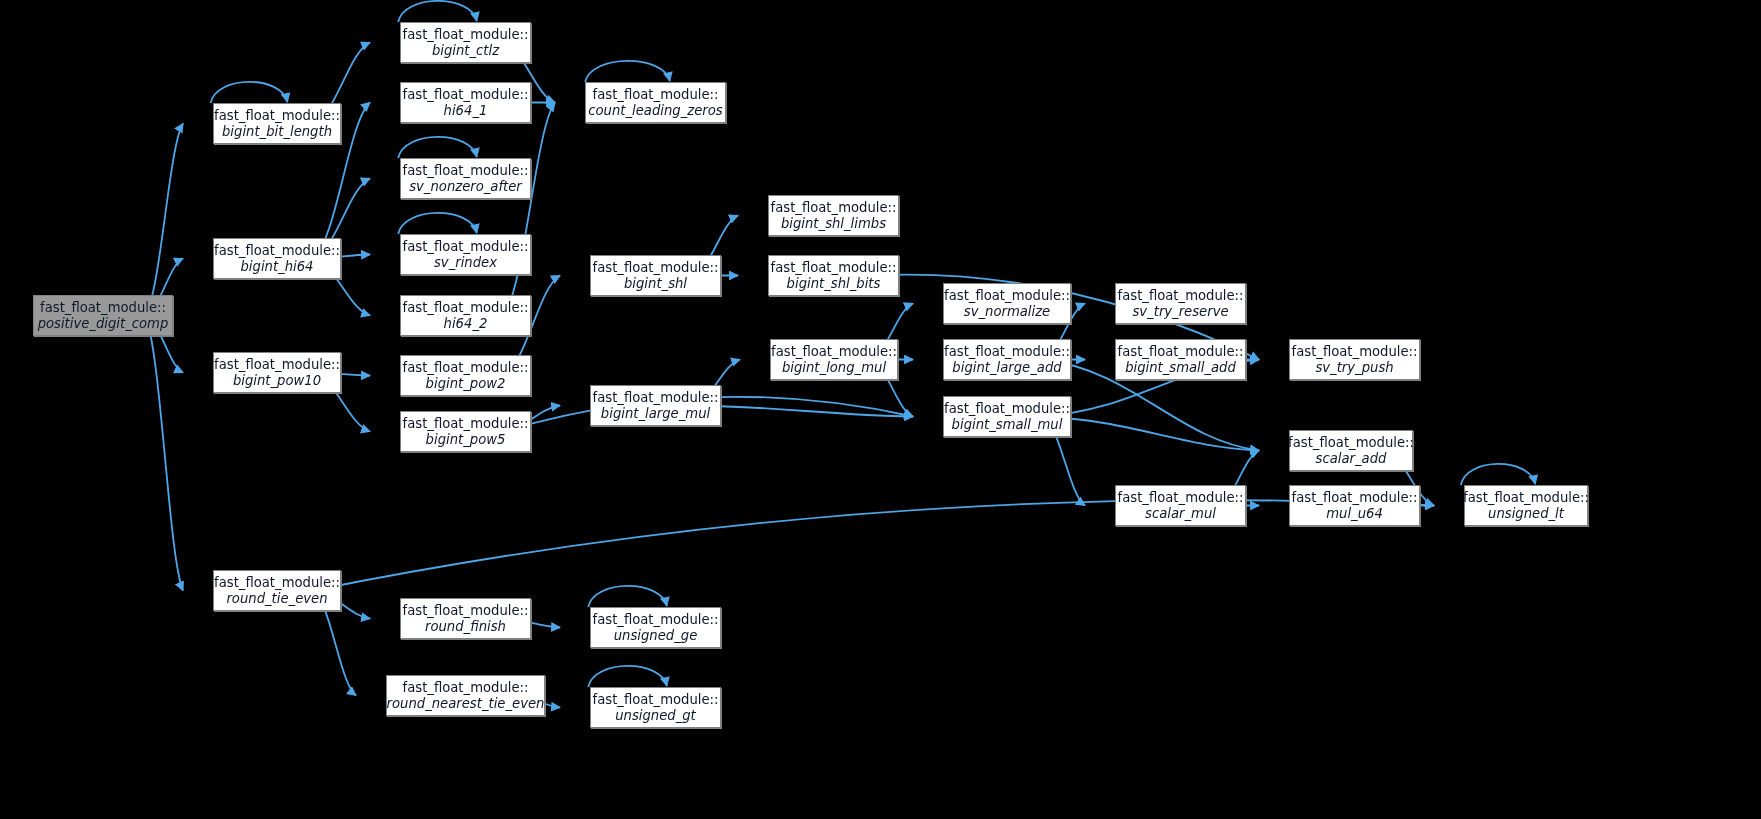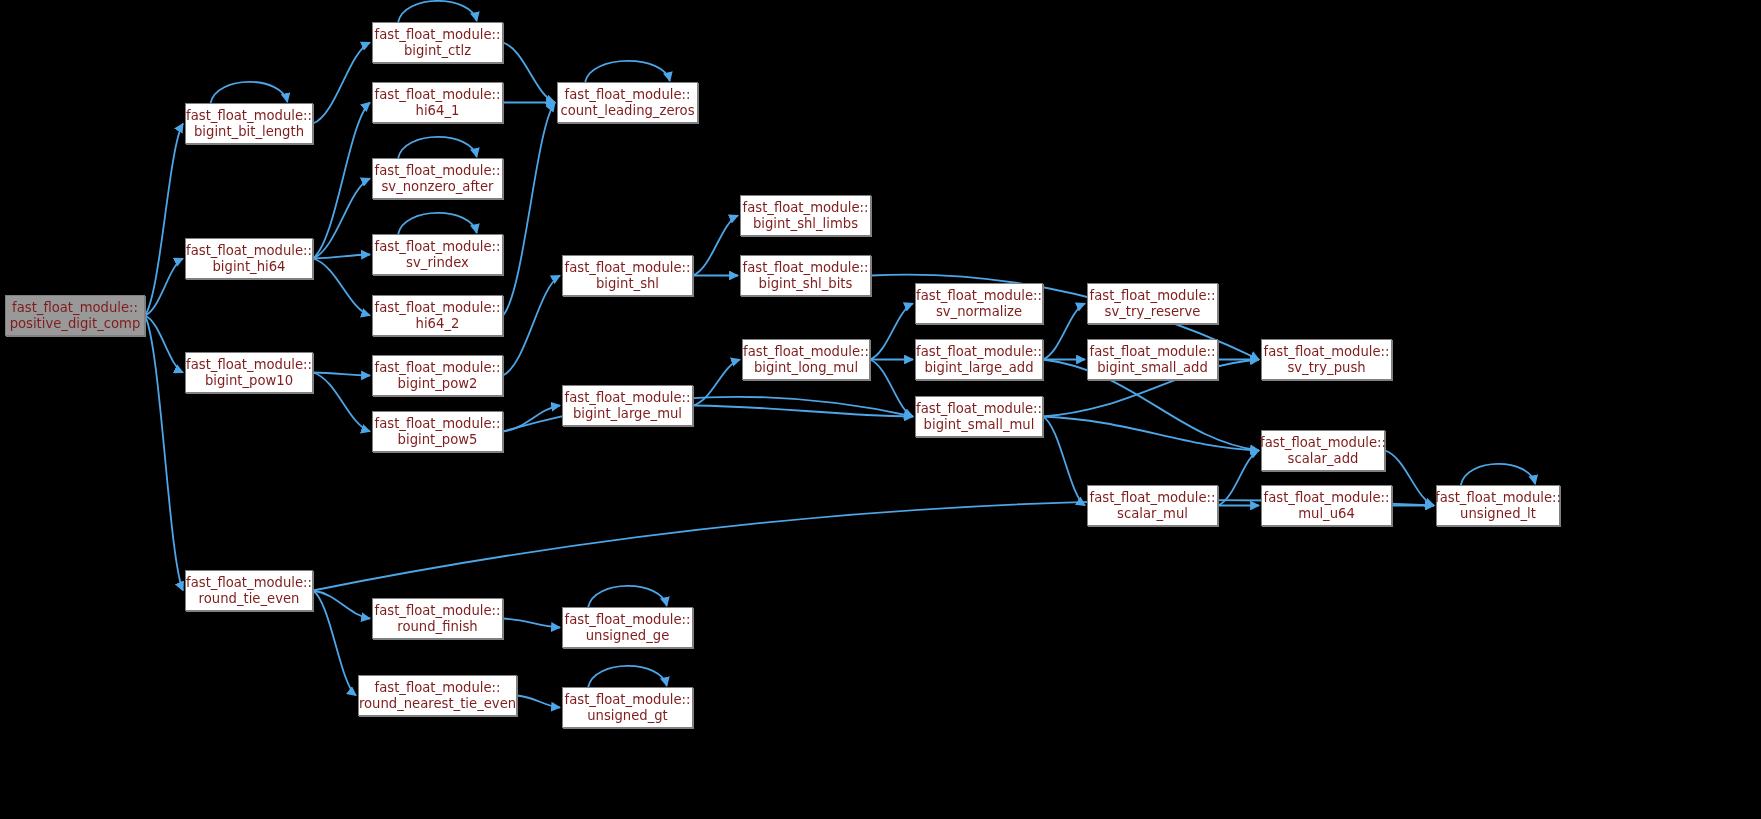--- a/index.html
+++ b/index.html
@@ -25,32 +25,33 @@
   .node {
     position: absolute;
     box-sizing: border-box;
     background: #ffffff;
     border: 1px solid #808080;
     box-shadow: 1px 1px 0 0 #808080;
     display: flex;
     flex-direction: column;
     align-items: center;
     justify-content: center;
-    color: #7f1d1d;
+    color: #0f172a;
     font-size: 13.2px;
     line-height: 15.5px;
     text-align: center;
     white-space: nowrap;
     z-index: 2;
+    margin-left: 28px;
   }
   .node.highlight {
     background: #999999;
   }
   .node .ns { display: block; }
-  .node .fn { display: block; }
+  .node .fn { display: block; font-style: italic; }
 </style>
 </head>
 <body>
 
 <div id="canvas">
   <svg id="edge-layer" width="1761" height="819" viewBox="0 0 1761 819">
     <defs>
       <marker id="arrow" viewBox="0 0 10 10" refX="9" refY="5" markerWidth="5.5" markerHeight="5.5" orient="auto-start-reverse">
         <path d="M 0 0 L 10 5 L 0 10 z" fill="#4ca6e8"></path>
       </marker>

